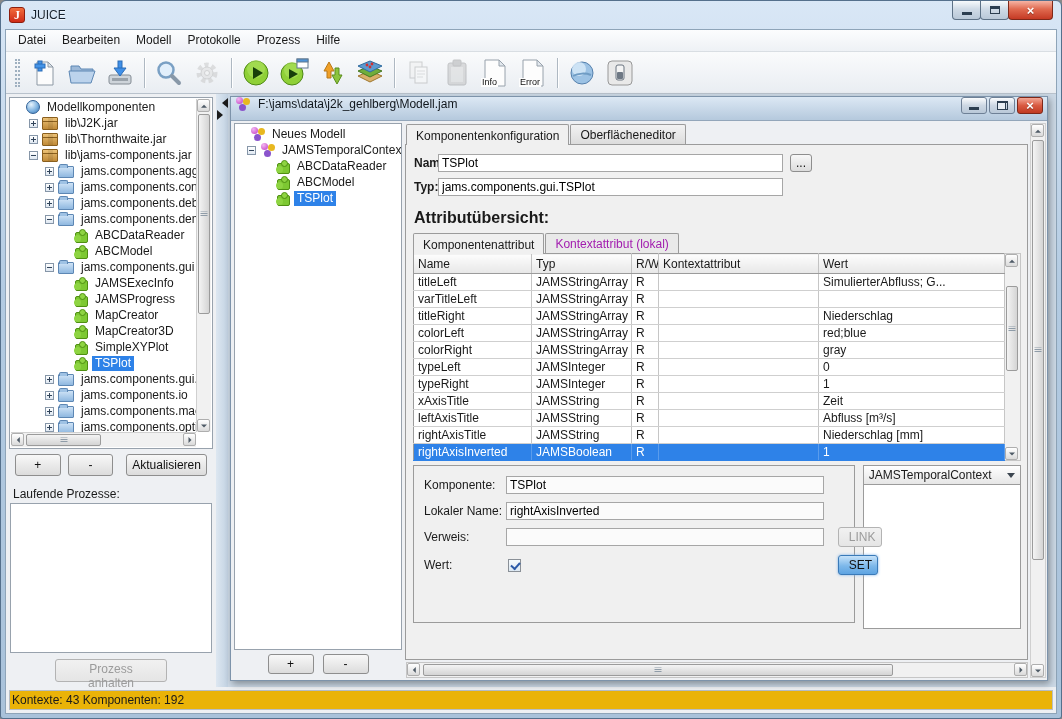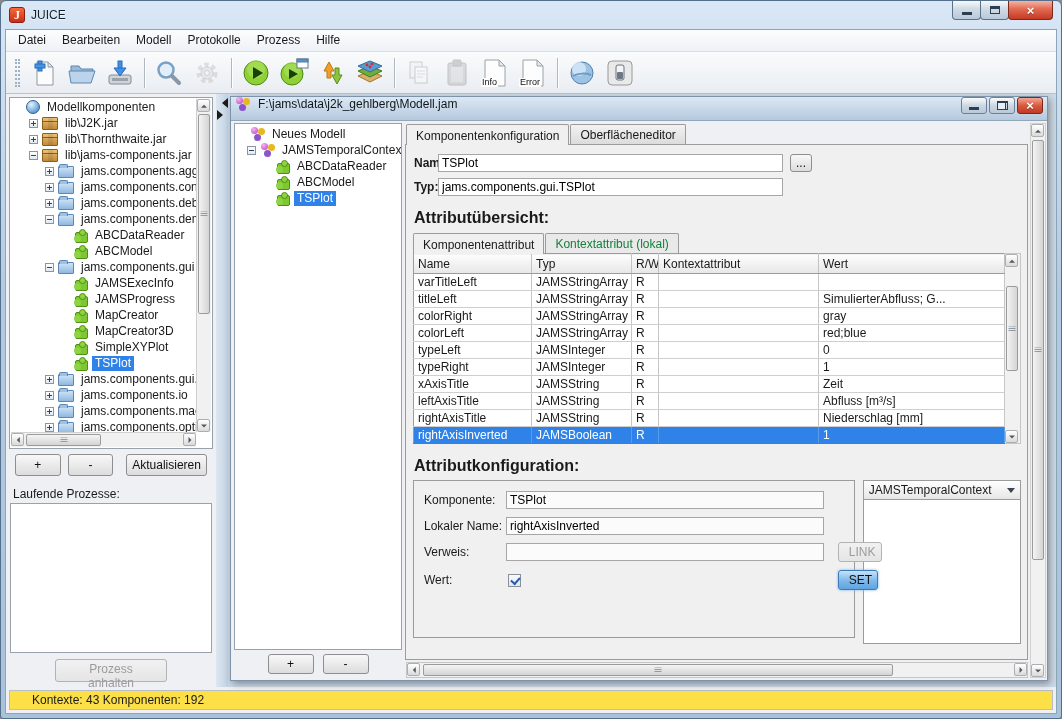--- a/index.html
+++ b/index.html
@@ -74,21 +74,21 @@
   
   .btn { font:12px "Liberation Sans",sans-serif; background:linear-gradient(#f8f8f8,#dcdcdc); border:1px solid #8e8e8e; border-radius:3px; padding:2px 10px; color:#111; }
   .btn.dis { color:#9b9b9b; border-color:#b3b3b3; background:linear-gradient(#f1f1f1,#e5e5e5); }
   .side-btnrow { display:flex; gap:7px; padding:5px 6px; }
   .side-btnrow .btn { height:22px; }
   .proc-label { padding:6px 4px 2px 4px; }
   .proc-list { flex:1; margin:0 1px; background:#fff; border:1px solid #98a2ad; }
   .stop-row { height:34px; display:flex; align-items:center; justify-content:center; }
 
   .statusbar { height:26px; background:#eef0f3; padding:3px; }
-  .status-cell { height:100%; border:1px solid #b7bec6; background:#fde047; display:flex; align-items:center; padding-left:22px; }
+  .status-cell { height:100%; border:1px solid #b7bec6; background:#eab308; display:flex; align-items:center; padding-left:2px; }
 
   
   .vsb { position:absolute; top:1px; right:1px; bottom:16px; width:15px; background:#f1f1f1; border-left:1px solid #d0d0d0; }
   .hsb { position:absolute; left:1px; right:16px; bottom:1px; height:15px; background:#f1f1f1; border-top:1px solid #d0d0d0; }
   .sb-arrow { position:absolute; width:13px; height:13px; background:linear-gradient(#ffffff,#dadada); border:1px solid #aeaeae; border-radius:2px; }
   .sb-arrow::after { content:""; position:absolute; left:50%; top:50%; border:3px solid transparent; }
   .sb-arrow.up::after { border-bottom-color:#4e5a66; transform:translate(-50%,-70%); }
   .sb-arrow.down::after { border-top-color:#4e5a66; transform:translate(-50%,-25%); }
   .sb-arrow.left::after { border-right-color:#4e5a66; transform:translate(-70%,-50%); }
   .sb-arrow.right::after { border-left-color:#4e5a66; transform:translate(-25%,-50%); }
@@ -110,21 +110,21 @@
   .model-tree { flex:1; background:#fff; border:1px solid #98a2ad; padding-top:2px; overflow:hidden; }
   .if-left-btns { height:28px; display:flex; align-items:center; justify-content:center; gap:9px; }
   .if-left-btns .btn { width:46px; height:20px; padding:0; }
 
   .if-right { flex:1; display:flex; flex-direction:column; min-width:0; }
   .if-vsb { width:16px; position:relative; margin-left:2px; background:#f1f1f1; border:1px solid #d0d0d0; }
 
   .main-tabs { height:21px; display:flex; align-items:flex-end; padding-left:1px; position:relative; z-index:2; }
   .tab { height:20px; padding:3px 9px 0 9px; border:1px solid #9b9b9b; border-bottom:none; background:linear-gradient(#f2f2f2,#dcdcdc); margin-right:1px; border-radius:2px 2px 0 0; }
   .tab.active { height:21px; background:#f0f0f0; margin-bottom:-1px; padding-top:4px; }
-  .tab.dis { color:#15803d; background:#e9e9e9;margin-top:16px; }
+  .tab.dis { color:#a21caf; background:#e9e9e9;margin-top:16px; }
 
   .tab-body { flex:1; border:1px solid #9b9b9b; background:#f0f0f0; padding:9px 6px 0 6px; overflow:hidden; position:relative; z-index:1; }
   .form-row { display:flex; align-items:center; margin:0 0 6px 2px; }
   .form-label { width:24px; font-weight:bold; }
   .tf { height:18px; border:1px solid #a6a6a6; background:#fff; font:12px "Liberation Sans",sans-serif; padding:0 3px; }
   .tf.name { width:345px; }
   .browse { width:22px; height:18px; margin-left:7px; padding:0; line-height:10px; }
   .section { font-weight:bold; font-size:16px; margin:13px 0 5px 2px; }
 
   .attr-tabs { display:flex; align-items:flex-end; height:21px; margin-left:1px; position:relative; z-index:2; }
@@ -561,46 +561,53 @@
                       <tr>
                         <th>Name</th>
                         <th>Typ</th>
                         <th>R/W</th>
                         <th>Kontextattribut</th>
                         <th>Wert</th>
                       </tr>
                     </thead>
                     <tbody>
                       <tr>
+                          <td>titleLeft</td>
+                          <td>JAMSStringArray</td>
+                          <td>R</td>
+                          <td></td>
+                          <td>SimulierterAbfluss; G...</td>
+                        </tr>
+                      <tr>
                           <td>varTitleLeft</td>
                           <td>JAMSStringArray</td>
                           <td>R</td>
                           <td></td>
                           <td></td>
                         </tr>
                       <tr>
-                          <td>titleLeft</td>
+                          <td>titleRight</td>
                           <td>JAMSStringArray</td>
                           <td>R</td>
                           <td></td>
-                          <td>SimulierterAbfluss; G...</td>
+                          <td>Niederschlag</td>
+                        </tr>
+                      <tr>
+                          <td>colorLeft</td>
+                          <td>JAMSStringArray</td>
+                          <td>R</td>
+                          <td></td>
+                          <td>red;blue</td>
                         </tr>
                       <tr>
                           <td>colorRight</td>
                           <td>JAMSStringArray</td>
                           <td>R</td>
                           <td></td>
                           <td>gray</td>
-                        </tr>
-                      <tr>
-                          <td>colorLeft</td>
-                          <td>JAMSStringArray</td>
-                          <td>R</td>
-                          <td></td>
-                          <td>red;blue</td>
                         </tr>
                       <tr>
                           <td>typeLeft</td>
                           <td>JAMSInteger</td>
                           <td>R</td>
                           <td></td>
                           <td>0</td>
                         </tr>
                       <tr>
                           <td>typeRight</td>
@@ -639,21 +646,20 @@
                         </tr>
                     </tbody>
                   </table>
                   <div class="tbl-vsb">
                     <div class="sb-arrow up" style="top:0;left:0"></div>
                     <div class="sb-thumb" style="left:1px;width:12px;top:32px;height:85px"></div>
                     <div class="sb-arrow down" style="bottom:0;left:0"></div>
                   </div>
                 </div>
 
-                <div class="section">Attributkonfiguration:</div>
 
                 <div class="config-row">
                   <div class="config-box">
                     <div class="cfg-line">
                       <span class="cfg-label">Komponente:</span>
                       <input class="tf cfg" readonly="" value="TSPlot" style="">
                     </div>
                     <div class="cfg-line">
                       <span class="cfg-label">Lokaler Name:</span>
                       <input class="tf cfg" value="rightAxisInverted" style="">

